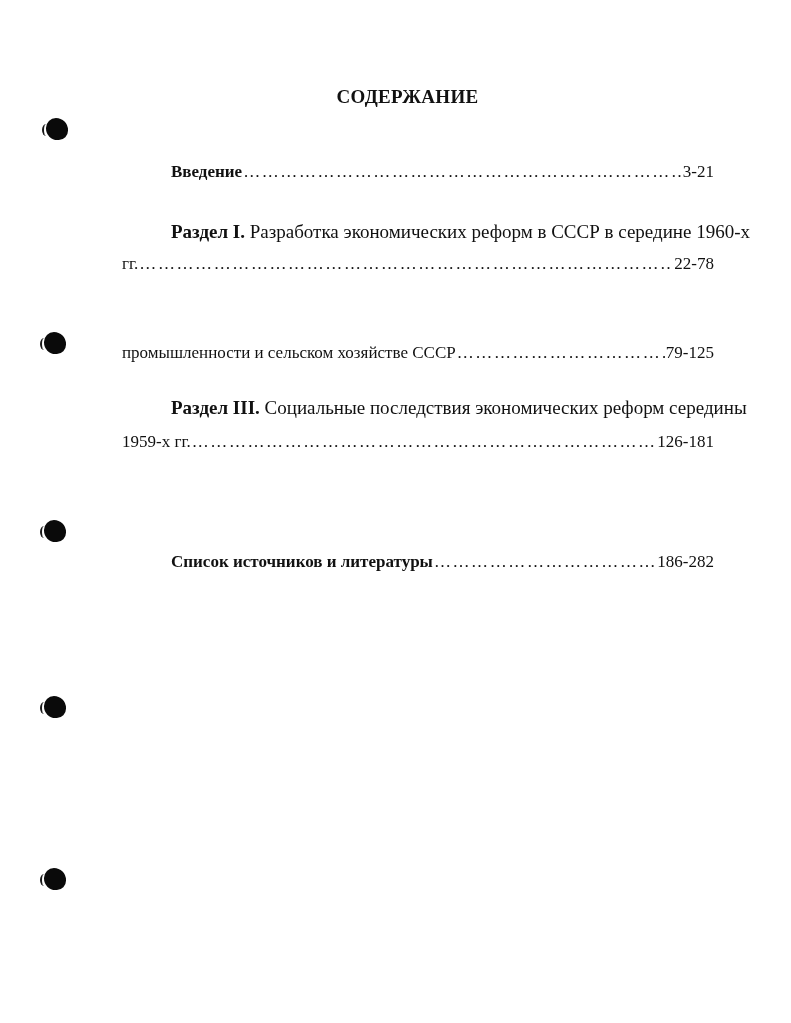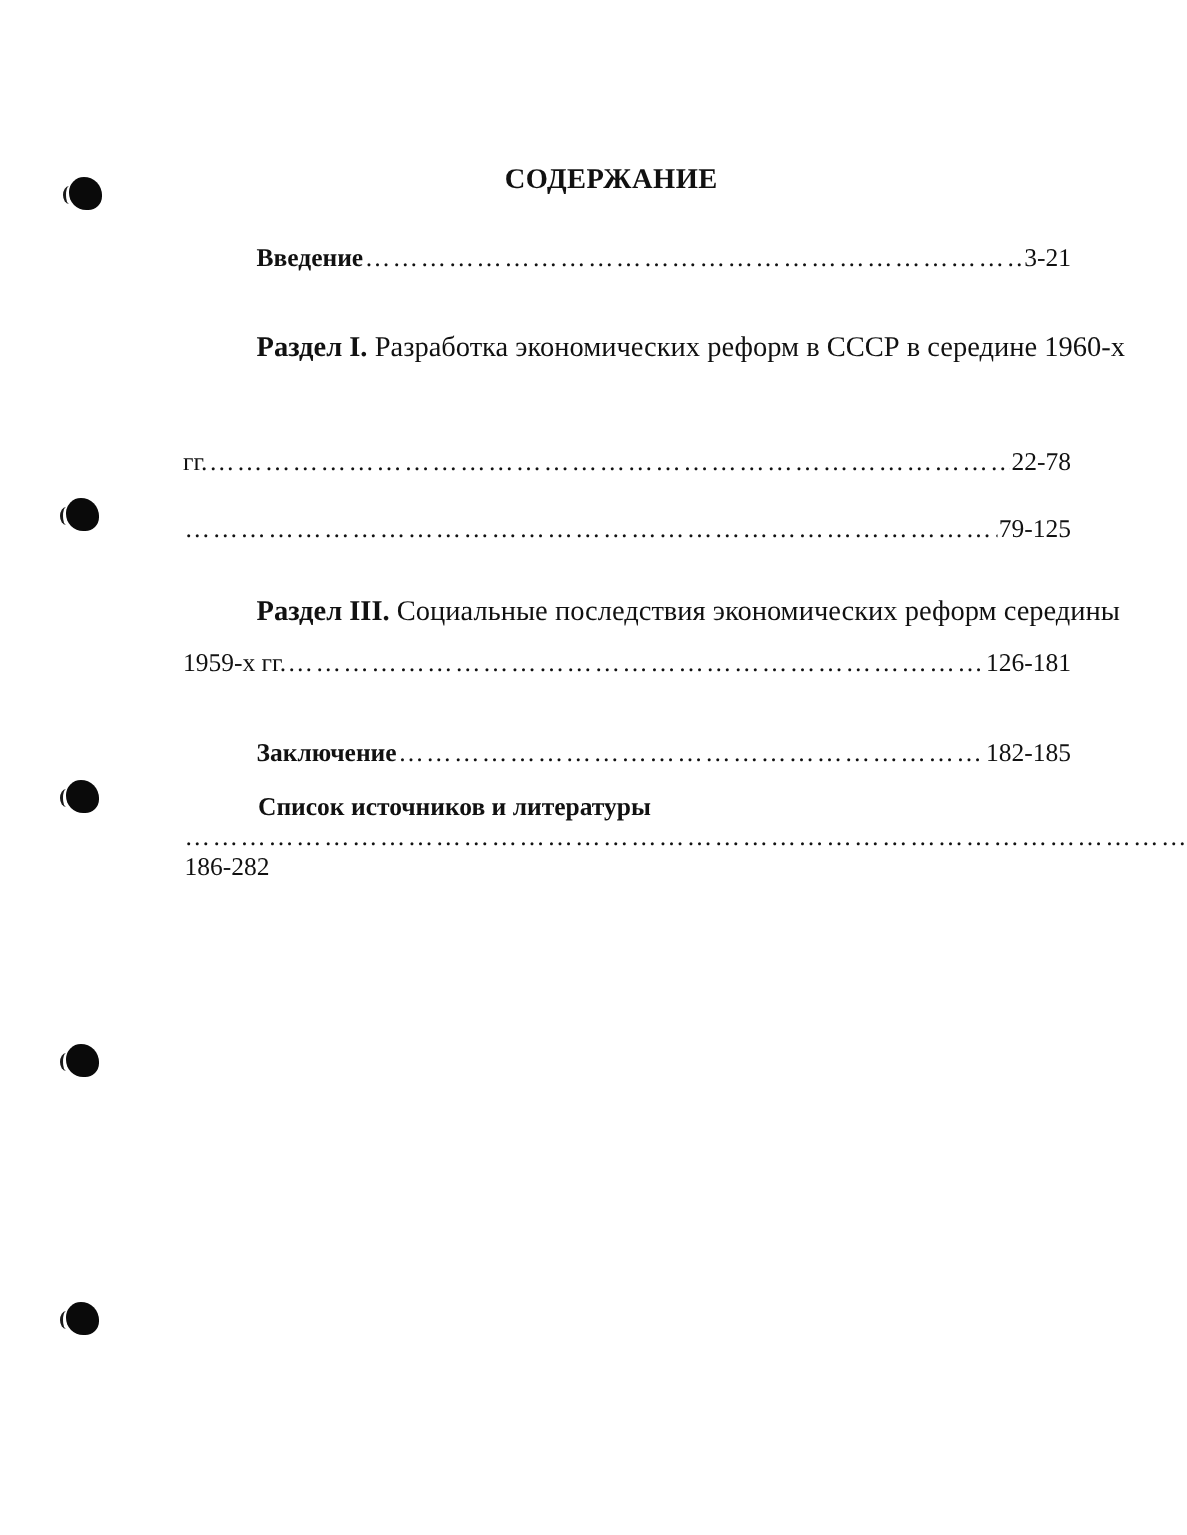--- a/index.html
+++ b/index.html
@@ -18,21 +18,21 @@
     .page {
       position: absolute;
       left: 0; top: 0;
       width: 791px; height: 1023px;
       background: #ffffff;
     }
     .title {
       position: absolute;
       left: 0;
       width: 720px;
-      top: 109px;
+      top: 86px;
       text-align: center;
       font-weight: bold;
       font-size: 19px;
       letter-spacing: 0.3px;
       padding-left: 95px;
       box-sizing: border-box;
     }
     .toc-line {
       position: absolute;
       left: 122px;
@@ -100,45 +100,41 @@
 
   <div class="toc-line indent" style="top:162px;text-align:right;">
     <span class="lead"><span class="b">Введение</span></span>
     <span class="dots"></span>
     <span class="pages">3-21</span>
   </div>
 
   <div class="justified" style="top:222px;">
     <span class="inner"><span class="b">Раздел I.</span><span> Разработка экономических реформ в СССР в середине 1960-х</span></span>
   </div>
-  <div class="toc-line" style="top:254px;margin-top:44px;">
+  <div class="toc-line" style="top:254px;">
     <span class="lead">гг.</span>
     <span class="dots"></span>
     <span class="pages">22-78</span>
   </div>
 
   <div class="toc-line" style="top:343px;">
+    <span class="lead">промышленности и сельском хозяйстве СССР</span>
     <span class="dots"></span>
     <span class="pages">79-125</span>
   </div>
 
   <div class="justified" style="top:382px;margin-top:16px;">
     <span class="inner"><span class="b">Раздел III.</span><span> Социальные последствия экономических реформ середины</span></span>
   </div>
   <div class="toc-line" style="top:432px;">
     <span class="lead">1959-х гг.</span>
     <span class="dots"></span>
     <span class="pages">126-181</span>
   </div>
 
-  <div class="toc-line indent" style="top:492px;">
-    <span class="lead"><span class="b">Заключение</span></span>
-    <span class="dots"></span>
-    <span class="pages">182-185</span>
-  </div>
 
-  <div class="toc-line indent" style="top:528px;flex-direction:column;">
+  <div class="toc-line indent" style="top:552px;">
     <span class="lead"><span class="b">Список источников и литературы</span></span>
     <span class="dots"></span>
     <span class="pages">186-282</span>
   </div>
 
 </div>
 
 </body></html>

